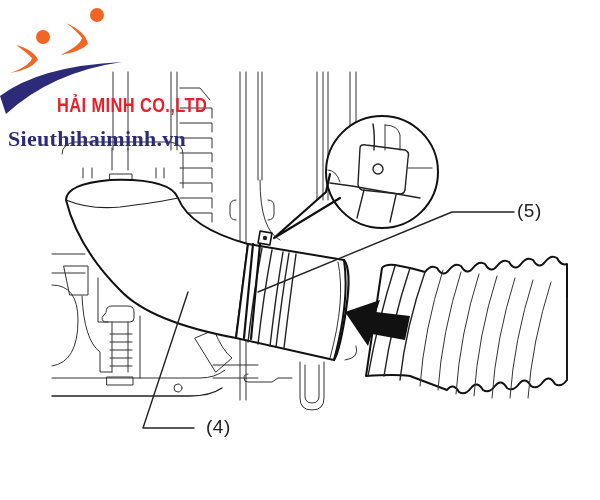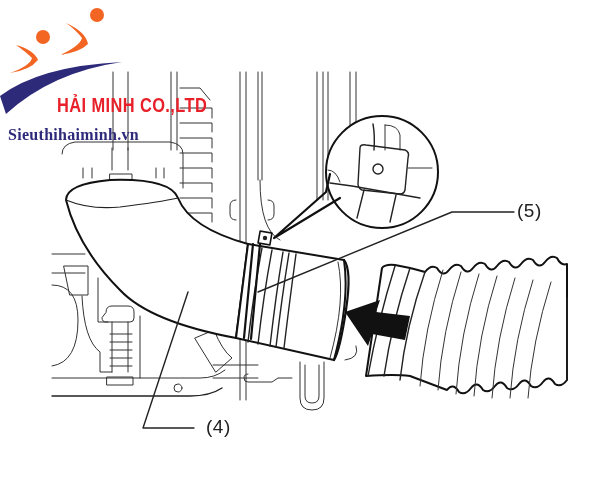--- a/index.html
+++ b/index.html
@@ -16,21 +16,21 @@
     }
     .logo-company {
       position: absolute; left: 57px; top: 94px;
       font-family: "Liberation Sans", sans-serif; font-weight: bold;
       font-size: 20px; color: #e8202a; transform: scaleX(0.82); transform-origin: left top;
       letter-spacing: 0.5px;
     }
     .logo-site {
       position: absolute; left: 8px; top: 126px;
       font-family: "Liberation Serif", serif; font-weight: bold;
-      font-size: 16px; color: #2e2a7a; letter-spacing: 0.3px;
+      font-size: 22px; color: #2e2a7a; letter-spacing: 0.3px;
     }
   </style>
 </head>
 <body>
 
 <div id="stage">
   <svg width="600" height="500" viewBox="0 0 600 500">
 
     <g>
 

